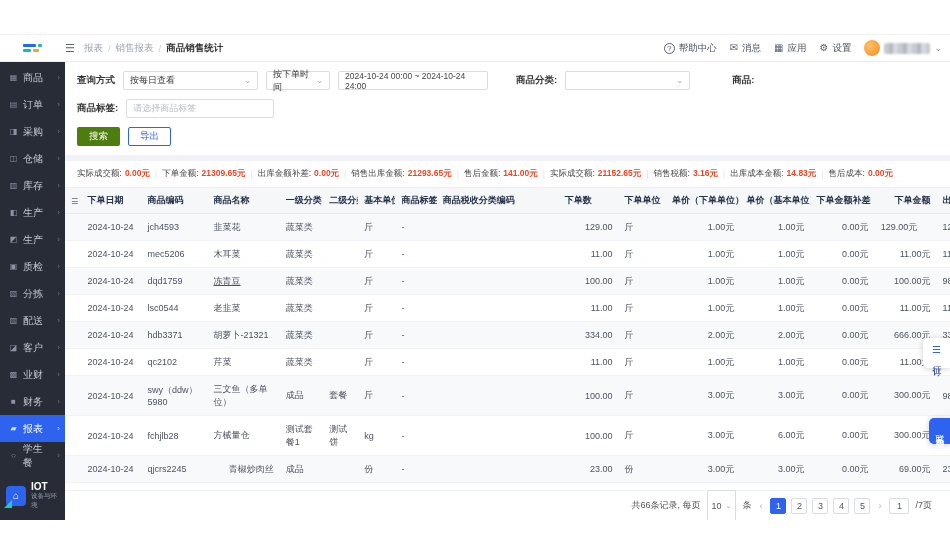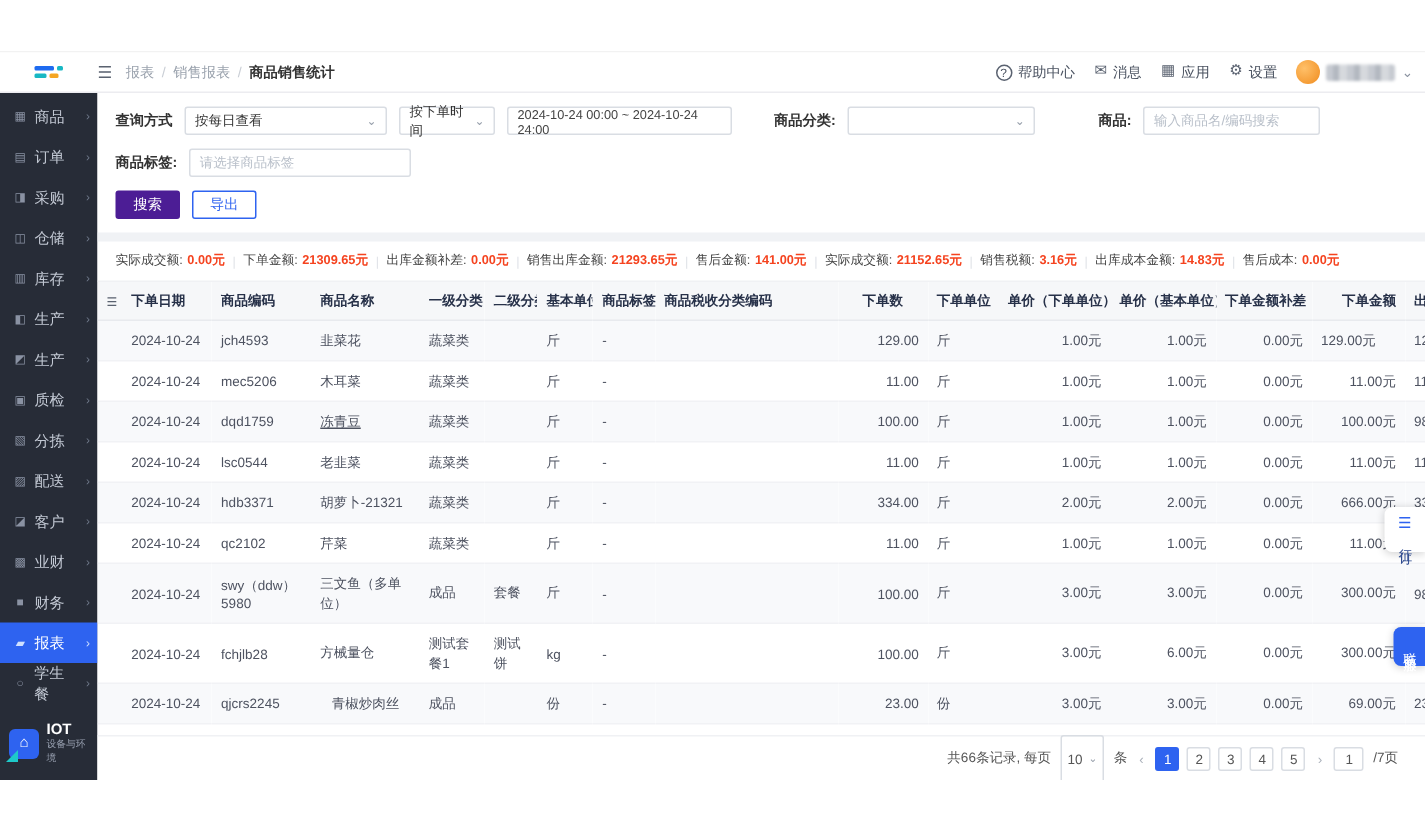--- a/index.html
+++ b/index.html
@@ -47,21 +47,21 @@
   .filters { padding:9px 12px 0; flex:none; }
   .frow { display:flex; align-items:center; gap:8px; margin-bottom:9px; font-size:9.5px; }
   .flabel { font-weight:bold; color:#333; white-space:nowrap; }
   .select, .inputbox { height:19px; border:1px solid #d9dde3; border-radius:2px; display:flex; align-items:center; padding:0 6px; background:#fff; font-size:9px; color:#333; gap:4px; }
   .select .arrow { margin-left:auto; color:#98a0ac; font-size:8px; }
   .ph { color:#b8bfc9; }
   .w135{width:135px} .w64{width:64px} .w150{width:150px; font-size:8.5px; color:#444;}
   .w125{width:125px} .w118{width:118px} .w148{width:148px}
   .ml20{margin-left:20px} .ml34{margin-left:34px}
   .btnrow { display:flex; gap:8px; margin:1px 0 9px; }
-  .btn-primary { background:#4c1d95; color:#fff; font-size:9.5px; padding:3px 12px; border-radius:2px; cursor:pointer; }
+  .btn-primary { background:#4d7c0f; color:#fff; font-size:9.5px; padding:3px 12px; border-radius:2px; cursor:pointer; }
   .btn-plain { border:1px solid #2e63f0; color:#2e63f0; background:#fff; font-size:9.5px; padding:2px 11px; border-radius:2px; cursor:pointer; }
 
   
   .summary { border-top:6px solid #f0f2f5; padding:7px 12px; display:flex; align-items:center; gap:5px; font-size:8.5px; color:#444; white-space:nowrap; overflow:hidden; flex:none; }
   .sum-item { display:flex; gap:3px; }
   .sum-val { color:#f5431f; font-weight:bold; }
   .vsep { color:#e0e3e8; }
 
   
   .table-wrap { flex:1; overflow:hidden; border-top:1px solid #f0f1f4; }
@@ -242,23 +242,20 @@
           </div>
           <div class="select w150">
             <span>2024-10-24 00:00 ~ 2024-10-24 24:00</span>
           </div>
           <span class="flabel ml20">商品分类:</span>
           <div class="select w125">
             <span class="ph"></span>
             <span class="arrow">⌄</span>
           </div>
           <span class="flabel ml34">商品:</span>
-          <div class="inputbox w118">
-            <span class="ph">输入商品名/编码搜索</span>
-          </div>
         </div>
         <div class="frow">
           <span class="flabel">商品标签:</span>
           <div class="inputbox w148">
             <span class="ph">请选择商品标签</span>
           </div>
         </div>
         <div class="btnrow">
           <span class="btn-primary">搜索</span>
           <span class="btn-plain">导出</span>
@@ -336,21 +333,21 @@
               <tr id="headRow">
                 <th style="text-align: center;"><span class="colset">☰</span></th>
                 <th style="text-align: left;">下单日期</th>
                 <th style="text-align: left;">商品编码</th>
                 <th style="text-align: left;">商品名称</th>
                 <th style="text-align: center;">一级分类</th>
                 <th style="text-align: left;">二级分类</th>
                 <th style="text-align: left;">基本单位</th>
                 <th style="text-align: left;">商品标签</th>
                 <th style="text-align: left;">商品税收分类编码</th>
-                <th style="text-align: center;">下单数</th>
+                <th style="text-align: left;">下单数</th>
                 <th style="text-align: left;">下单单位</th>
                 <th style="text-align: right;">单价（下单单位）</th>
                 <th style="text-align: right;">单价（基本单位）</th>
                 <th style="text-align: right;">下单金额补差</th>
                 <th style="text-align: right;">下单金额</th>
                 <th style="text-align: left;">出库数（下单单位）</th>
               </tr>
             </thead>
           <tbody id="tbody">
               <tr>
@@ -494,21 +491,21 @@
                 <td style="text-align: right;">3.00元</td>
                 <td style="text-align: right;">6.00元</td>
                 <td style="text-align: right;">0.00元</td>
                 <td style="text-align: right;">300.00元</td>
                 <td style="text-align: left;">98.00</td>
               </tr>
               <tr>
                 <td></td>
                 <td style="text-align: left;">2024-10-24</td>
                 <td style="text-align: left;">qjcrs2245</td>
-                <td style="text-align: center;">青椒炒肉丝</td>
+                <td style="text-align: right;">青椒炒肉丝</td>
                 <td style="text-align: left;">成品</td>
                 <td style="text-align: left;"></td>
                 <td style="text-align: left;">份</td>
                 <td style="text-align: left;">-</td>
                 <td style="text-align: left;"></td>
                 <td style="text-align: right;">23.00</td>
                 <td style="text-align: left;">份</td>
                 <td style="text-align: right;">3.00元</td>
                 <td style="text-align: right;">3.00元</td>
                 <td style="text-align: right;">0.00元</td>

